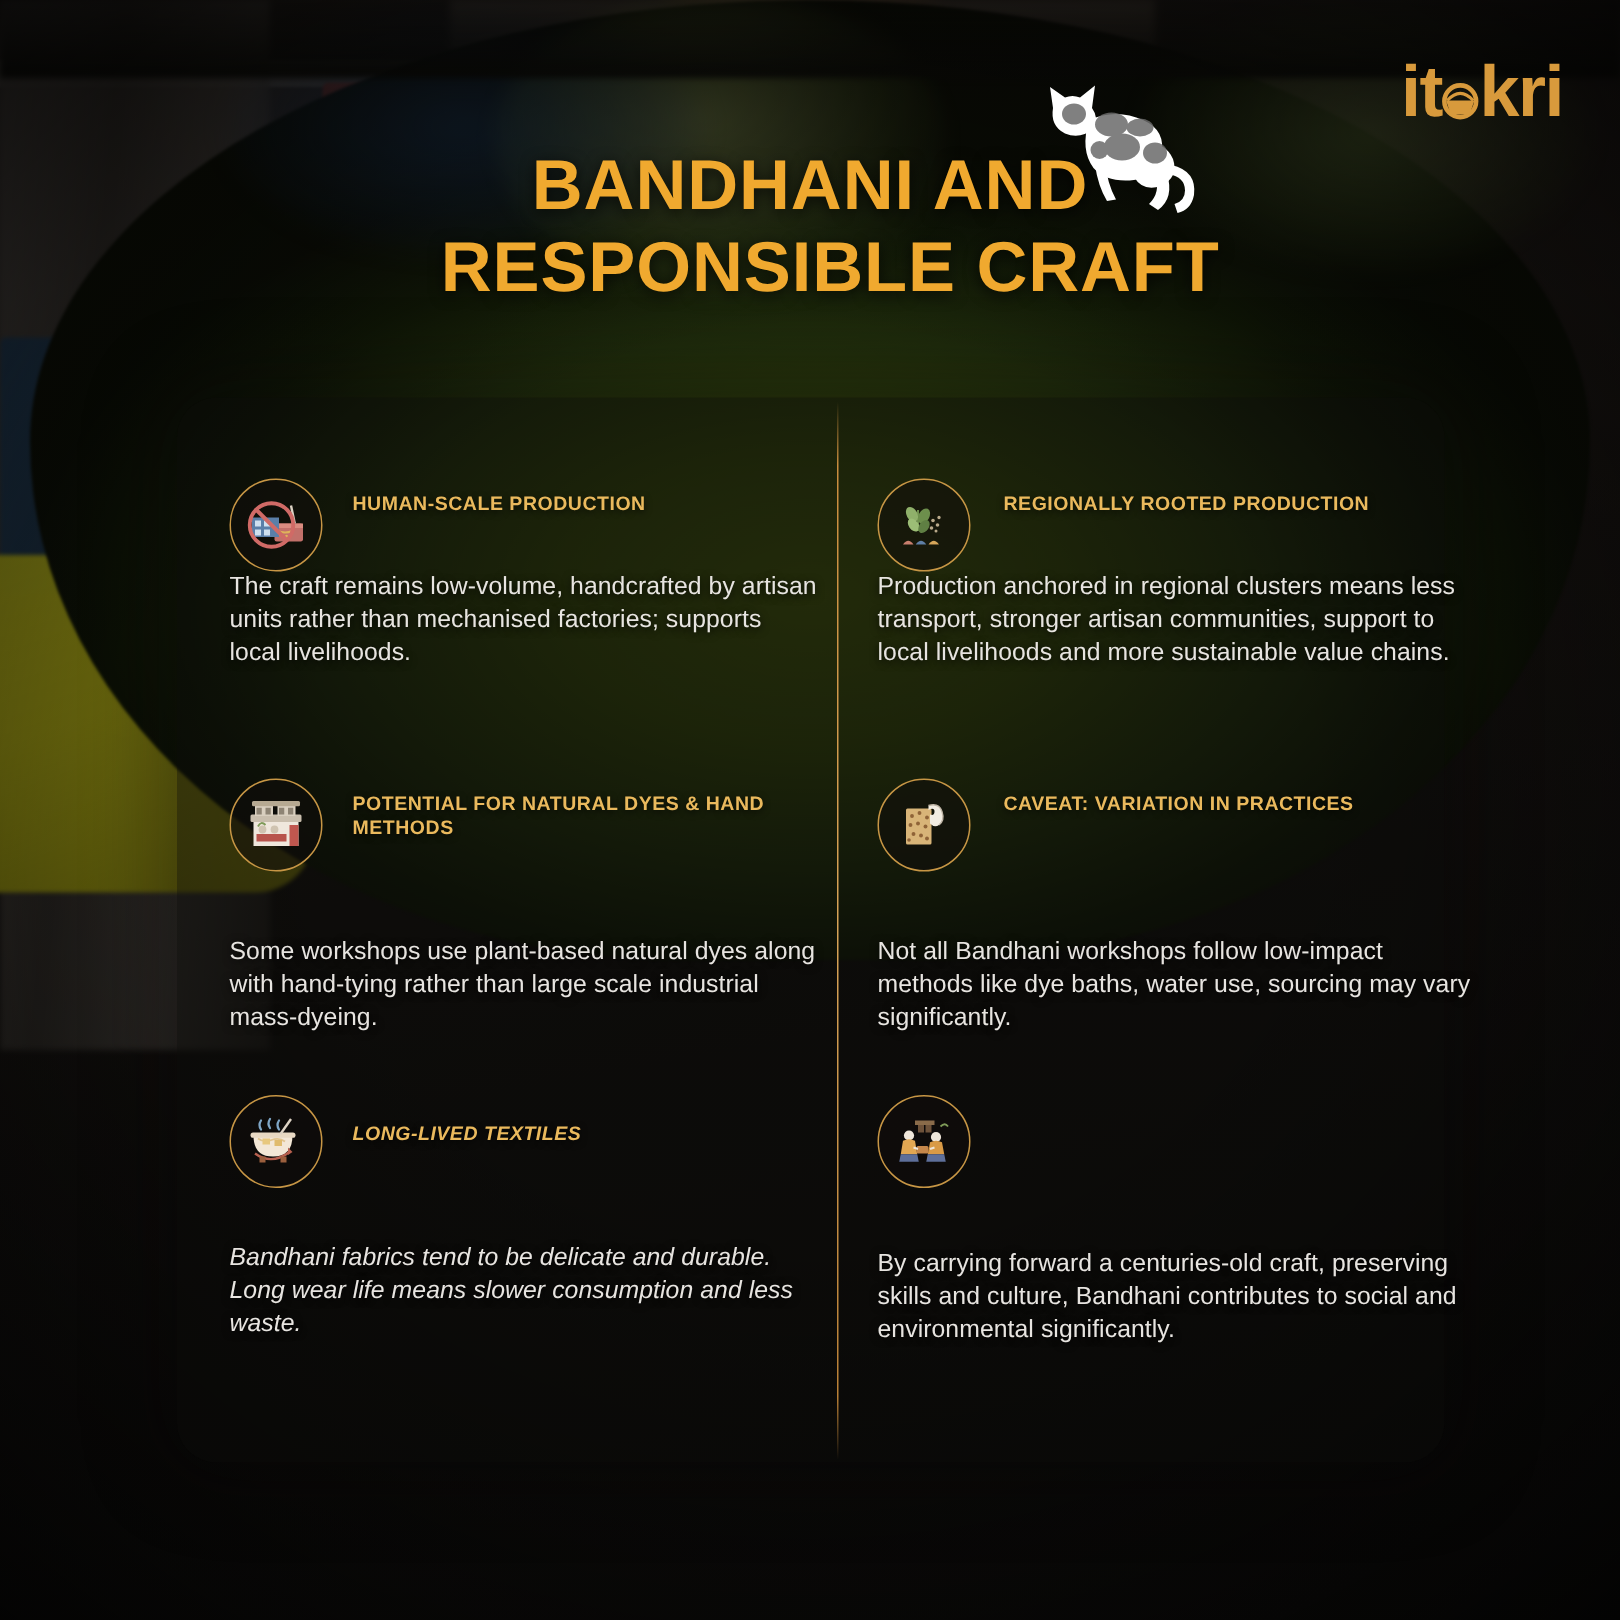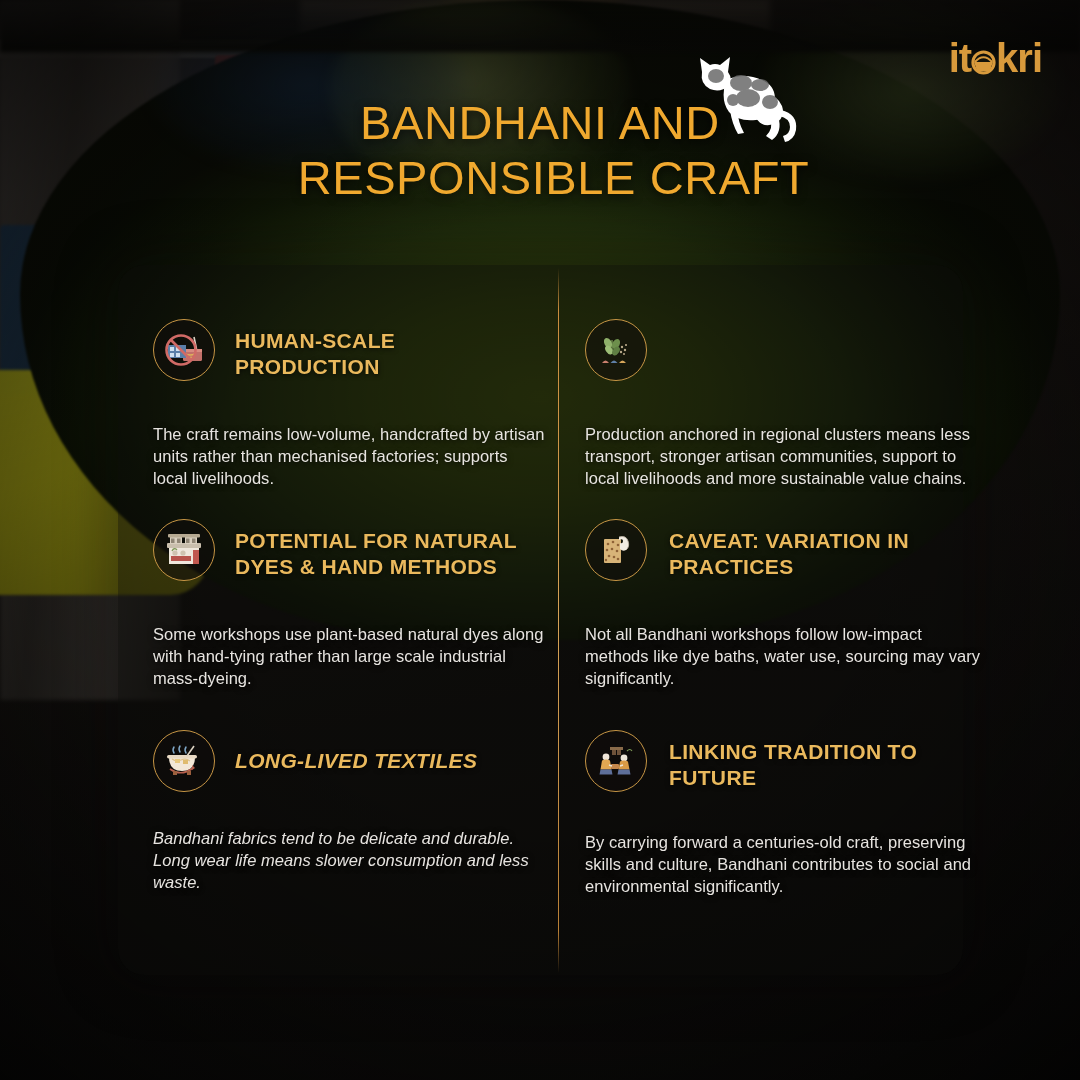--- a/index.html
+++ b/index.html
@@ -138,38 +138,38 @@
     background:
       linear-gradient(180deg, rgba(8,6,5,.55) 0%, rgba(8,6,5,.42) 18%, rgba(6,5,4,.40) 55%, rgba(6,6,4,.34) 100%);
   }
   .bg-vignette {
     background:radial-gradient(ellipse 80% 72% at 50% 48%, rgba(0,0,0,0) 38%, rgba(0,0,0,.55) 85%, rgba(0,0,0,.8) 100%);
   }
 
   
   .logo {
     position:absolute; right:38px; top:38px;
-    font-size:40px; font-weight:700; letter-spacing:-1px;
+    font-size:48px; font-weight:700; letter-spacing:-1px;
     color:#d89a3c;
     line-height:1;
     z-index:12;
   }
   .logo .basket {
     display:inline-block; position:relative;
     width:25px; height:25px; vertical-align:-3px;
   }
   .logo .basket svg { display:block; }
 
   .headline {
     position:absolute; left:0; right:0; top:96px;
     text-align:center;
     z-index:11;
     color:#f0a92f;
     font-size:47px;
-    font-weight:400;
+    font-weight:700;
     letter-spacing:.6px;
     line-height:1.16;
     text-shadow:0 2px 10px rgba(0,0,0,.75);
   }
   .headline .l2 { display:block;margin-left:27px; }
 
   .cat {
     position:absolute; left:686px; top:52px;
     width:116px; height:96px;
     z-index:12;
@@ -207,21 +207,21 @@
     border-radius:50%;
     border:1.5px solid #c79645;
     background:rgba(16,13,11,.55);
     display:flex; align-items:center; justify-content:center;
     overflow:hidden;
   }
   .icon-circle svg { display:block; }
 
   .card-title {
     color:#eab95d;
-    font-size:21px;
+    font-size:13px;
     font-weight:800;
     letter-spacing:.35px;
     line-height:1.22;
     text-transform:uppercase;
     padding-top:9px;
     text-shadow:0 1px 5px rgba(0,0,0,.7);
   }
 
   .card-body {
     color:#e7e4e0;
@@ -238,21 +238,21 @@
 
   
   .col-r { left:585px; }
   .col-r .card-title { margin-left:22px; width:300px; }
   .col-r .card-body  { width:400px; }
 
   .row1 { top:319px; }
   .row2 { top:519px; }
   .row3 { top:730px; }
 
-  .row1 .card-body { margin-top:43px; }
+  .row1 .card-body { }
   .row2 .card-body { margin-top:43px; }
   .row3 .card-body { margin-top:43px; }
 
   .row3.col-l .card-title { padding-top:18px;font-style:italic; }
   .row3.col-l .card-body  { margin-top:36px;font-style:italic; }
   .row3.col-r .card-body  { margin-top:40px; }
 </style>
 </head>
 <body>
 
@@ -360,20 +360,21 @@
               <circle cx="28" cy="25" r="1.2"></circle>
                 <circle cx="33" cy="18" r="1.1"></circle>
               <circle cx="31" cy="27" r="1"></circle>
             </g>
             <path d="M9 36 q3.5 -5 7 0 Z" fill="#c97f6e"></path>
             <path d="M17.5 36 q3.5 -5 7 0 Z" fill="#5f7fa6"></path>
             <path d="M26 36 q3.5 -5 7 0 Z" fill="#d8a martial"></path>
             <path d="M26 36 q3.5 -5 7 0 Z" fill="#d6a65a"></path>
           </svg>
         </div>
+        <div class="card-title">REGIONALLY ROOTED PRODUCTION</div>
       </div>
       <div class="card-body">Production anchored in regional clusters means less transport, stronger artisan communities, support to local livelihoods and more sustainable value chains.</div>
     </div>
 
     <div class="card col-l row2">
       <div class="card-head">
         <div class="icon-circle">
           <svg viewBox="0 0 46 46" width="46" height="46">
             <rect x="8" y="20" width="30" height="17" fill="#efe7dc"></rect>
             <rect x="6" y="16" width="34" height="5" rx="1" fill="#c9bead"></rect>
@@ -455,19 +456,18 @@
             <path d="M9 22.5 q4 -2 8 0 l1.5 9 h-11 Z" fill="#e2a752"></path>
             <path d="M7.5 31.5 h11 l1 5 h-13 Z" fill="#5e6f9a"></path>
             <circle cx="31" cy="20" r="3.4" fill="#efe6da"></circle>
             <path d="M27 23.5 q4 -2 8 0 l1.5 8 h-11 Z" fill="#d99a46"></path>
             <path d="M25.5 31.5 h11 l1 5 h-13 Z" fill="#5e6f9a"></path>
             <rect x="18" y="26" width="8" height="5" rx="1" fill="#c5874b"></rect>
             <path d="M16 27 l3 1 M30 27 l-3 1" stroke="#efe6da" stroke-width="1.4"></path>
             <path d="M34 13 q3 -3 5 0" stroke="#7e9a58" stroke-width="1.2" fill="none"></path>
           </svg>
         </div>
-        <div class="card-title">LINKING TRADITION TO FUTURE</div>
       </div>
       <div class="card-body">By carrying forward a centuries-old craft, preserving skills and culture, Bandhani contributes to social and environmental significantly.</div>
     </div>
 
   </div>
 </div>
 
 </body></html>

